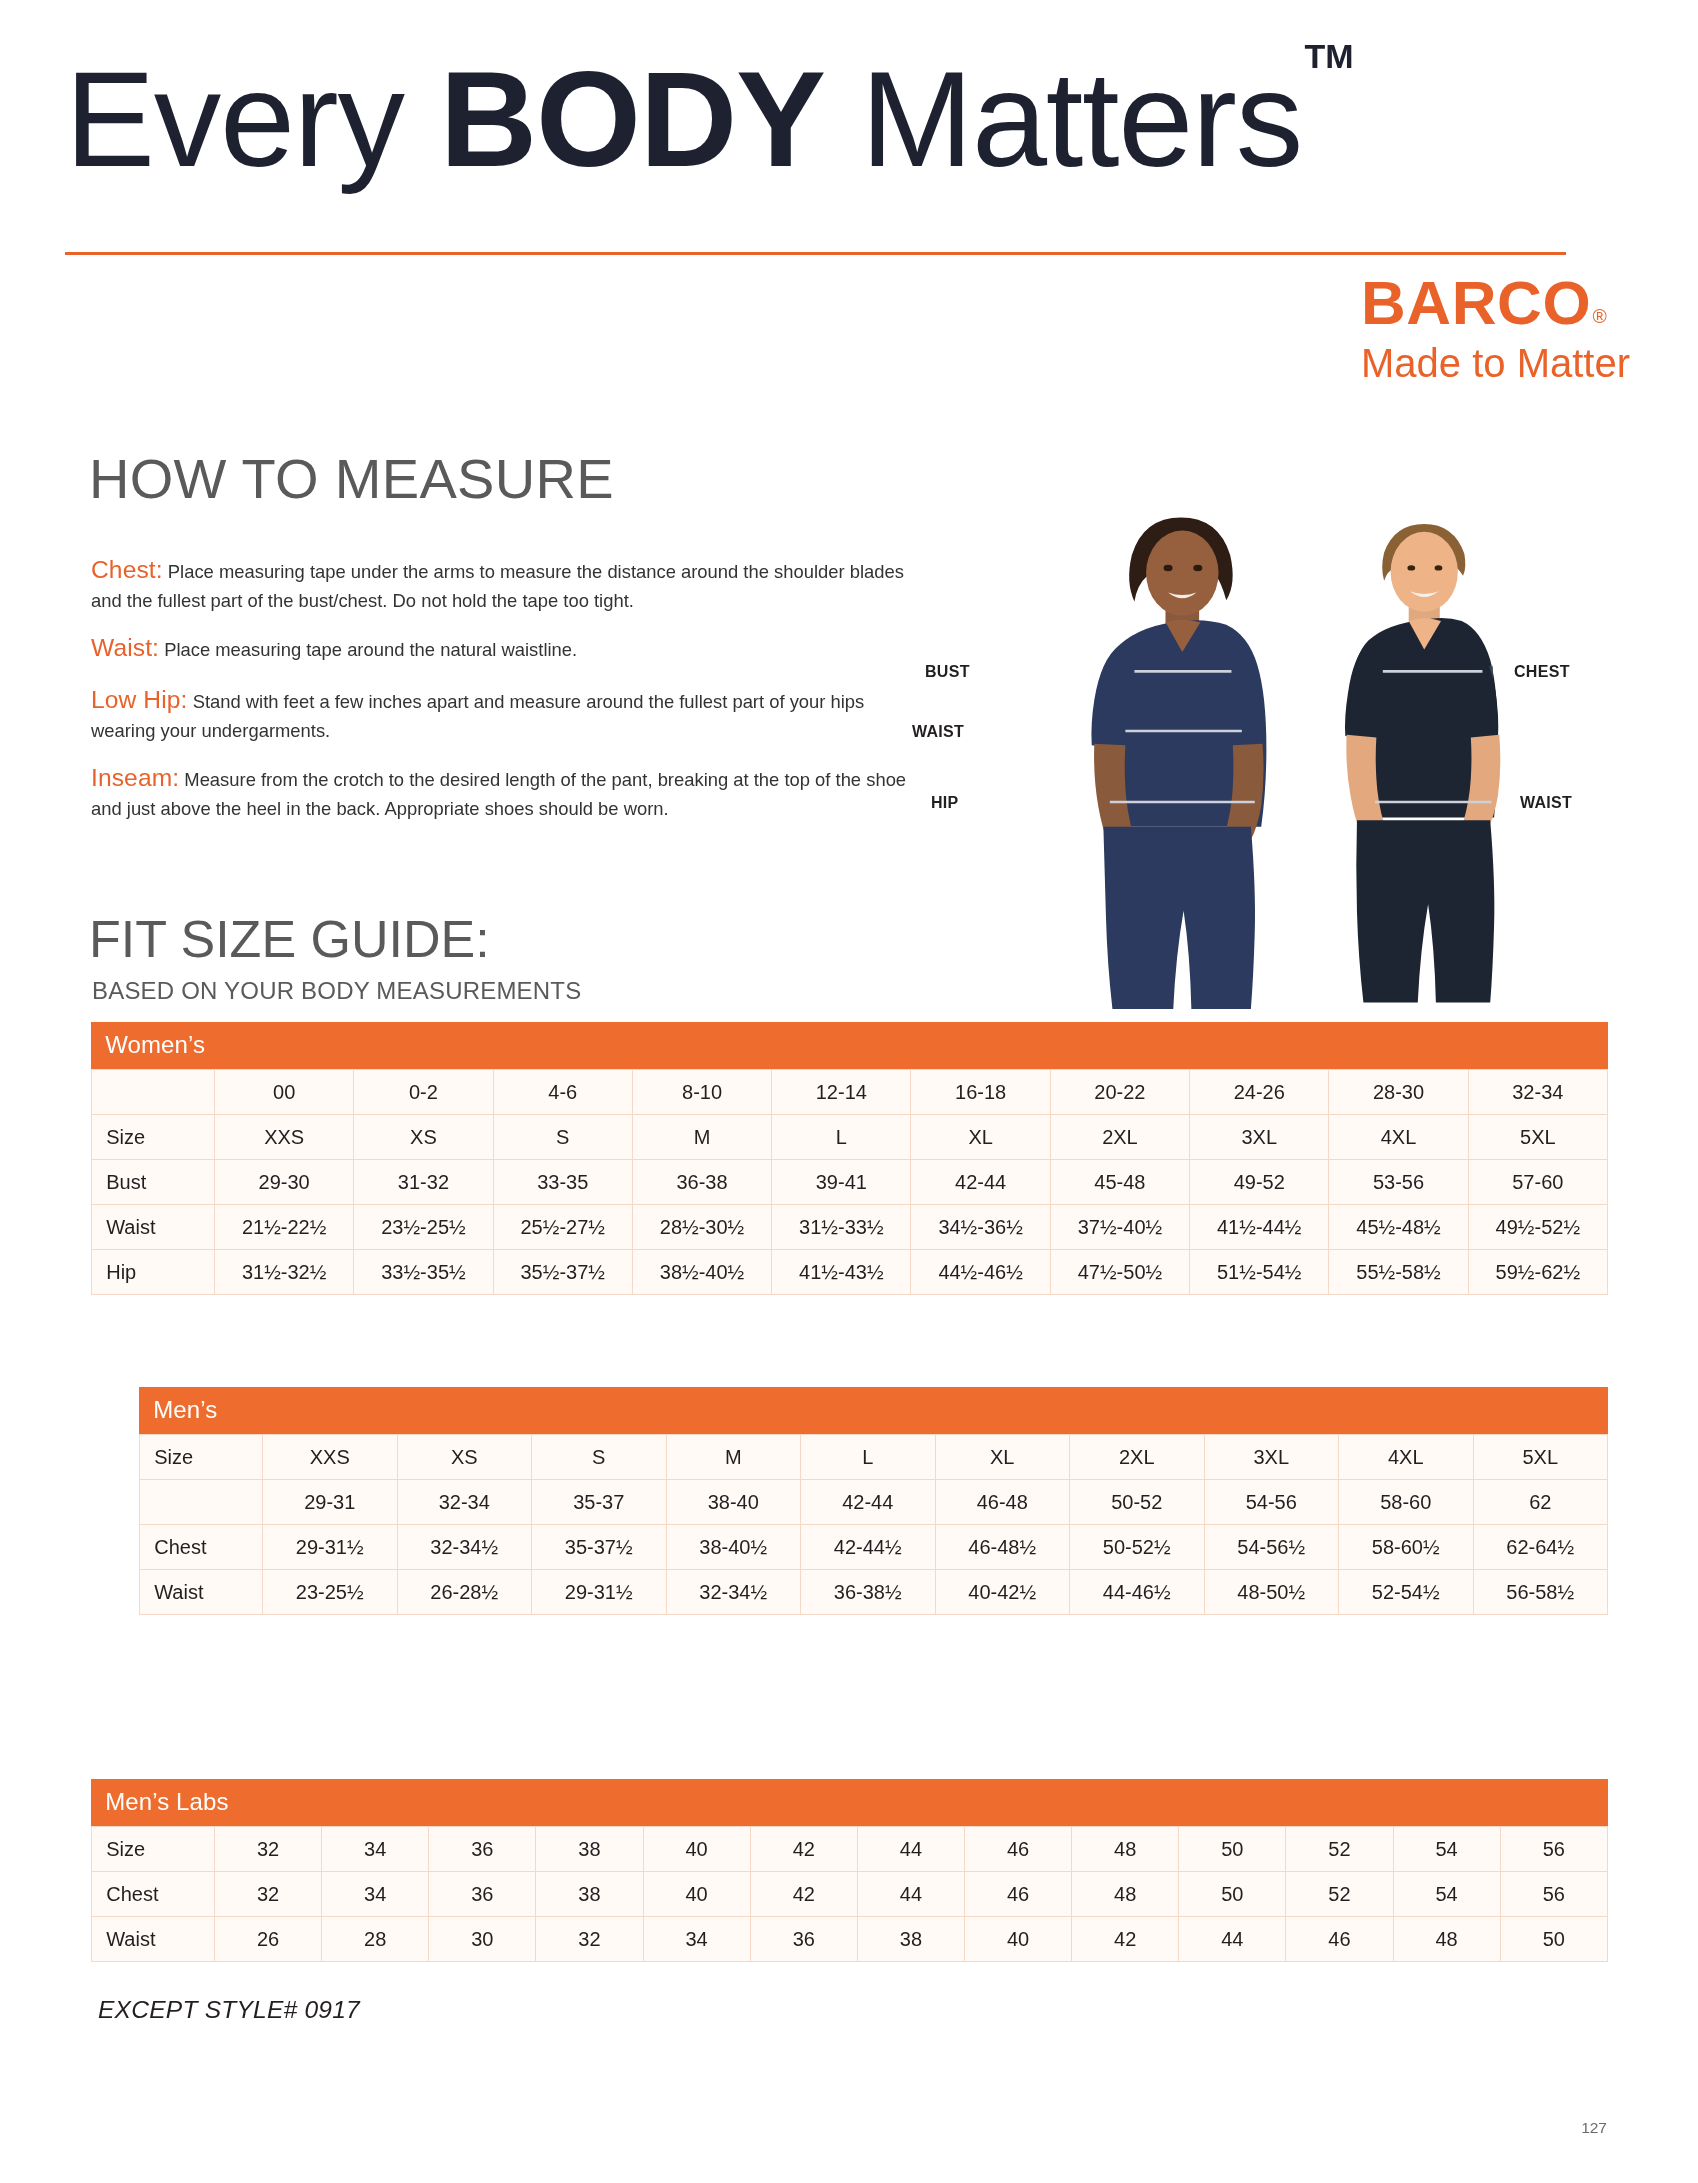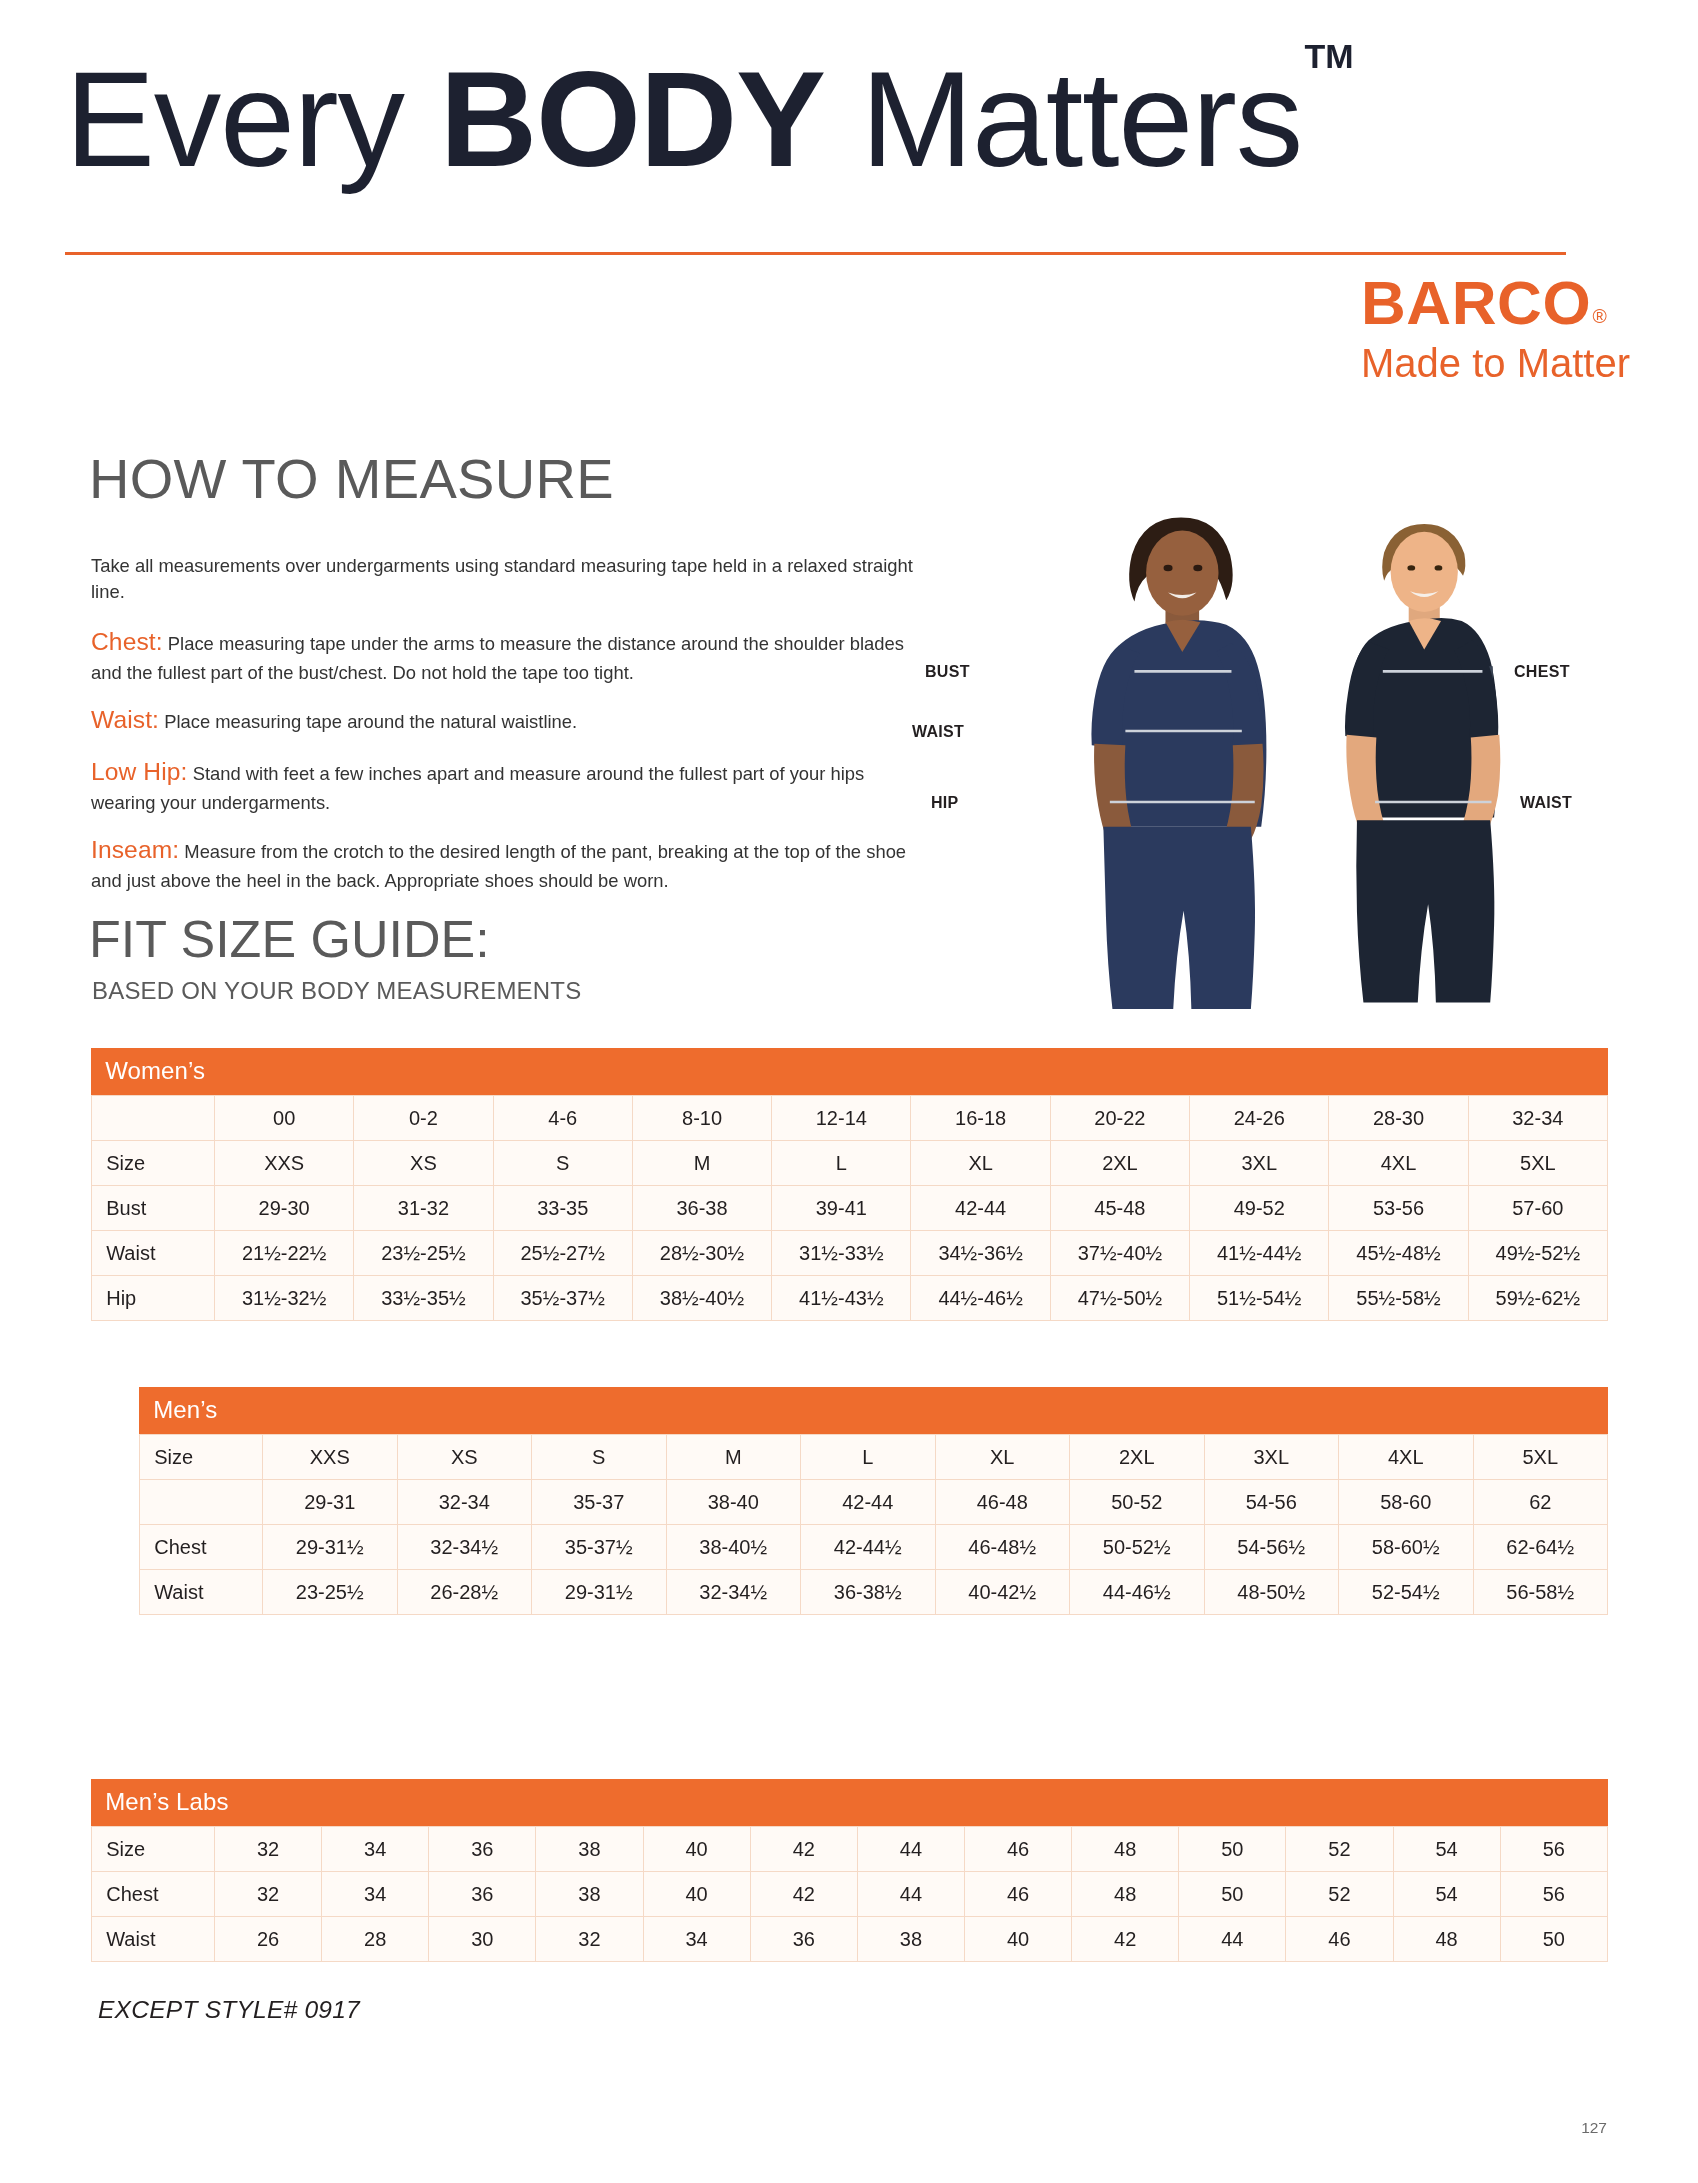--- a/index.html
+++ b/index.html
@@ -145,21 +145,21 @@
     position: absolute;
     left: 92px;
     top: 977px;
     font-size: 24px;
     color: #5a5a5a;
     letter-spacing: 0.2px;
   }
 
   
   .tbl-wrap { position: absolute; left: 91px; width: 1517px; }
-  .t1 { top: 1048px; }
+  .t1 { top: 1022px; }
   .t2 { top: 1387px; padding-left: 48px; }
   .t3 { top: 1779px; }
 
   table.sz {
     border-collapse: collapse;
     width: 100%;
     table-layout: fixed;
   }
   table.sz caption {
     background: #ee6c2d;
@@ -213,21 +213,20 @@
   <div class="hero-rule"></div>
 
   <div class="brand">
     <div class="brand-name"><span>BARCO</span><span class="reg">®</span></div>
     <div class="brand-tag">Made to Matter</div>
   </div>
 
   <div class="section-title">HOW TO MEASURE</div>
 
   <div class="measure-block">
-    <div class="measure-intro">Take all measurements over undergarments using standard measuring tape held in a relaxed straight line.</div>
 
     <div class="measure-item">
       <span class="lbl">Chest:</span>
       <span class="txt">Place measuring tape under the arms to measure the distance around the shoulder blades and the fullest part of the bust/chest. Do not hold the tape too tight.</span>
     </div>
 
     <div class="measure-item">
       <span class="lbl">Waist:</span>
       <span class="txt">Place measuring tape around the natural waistline.</span>
     </div>

